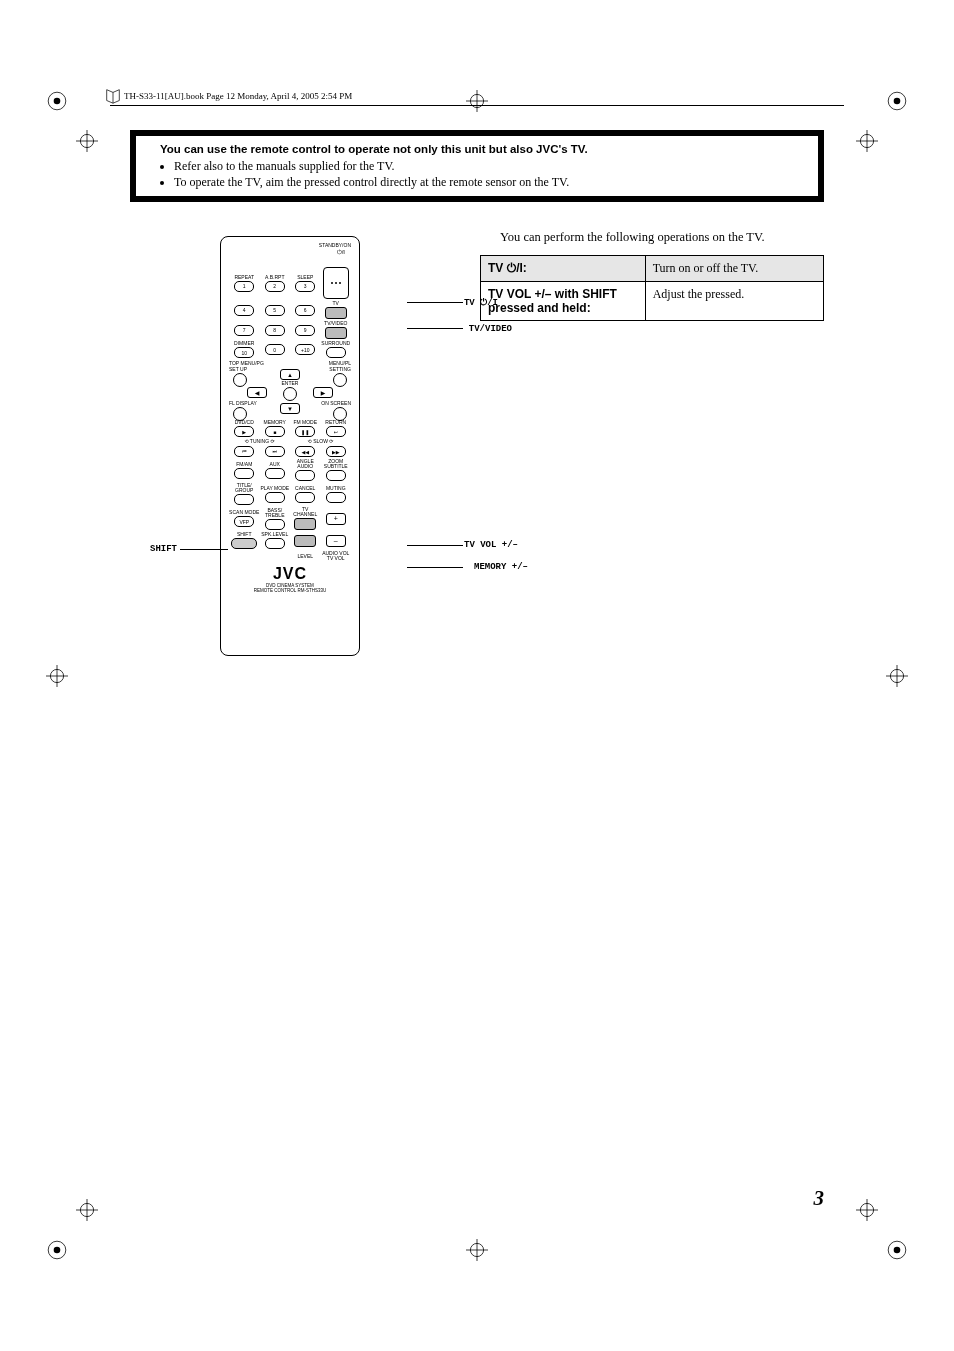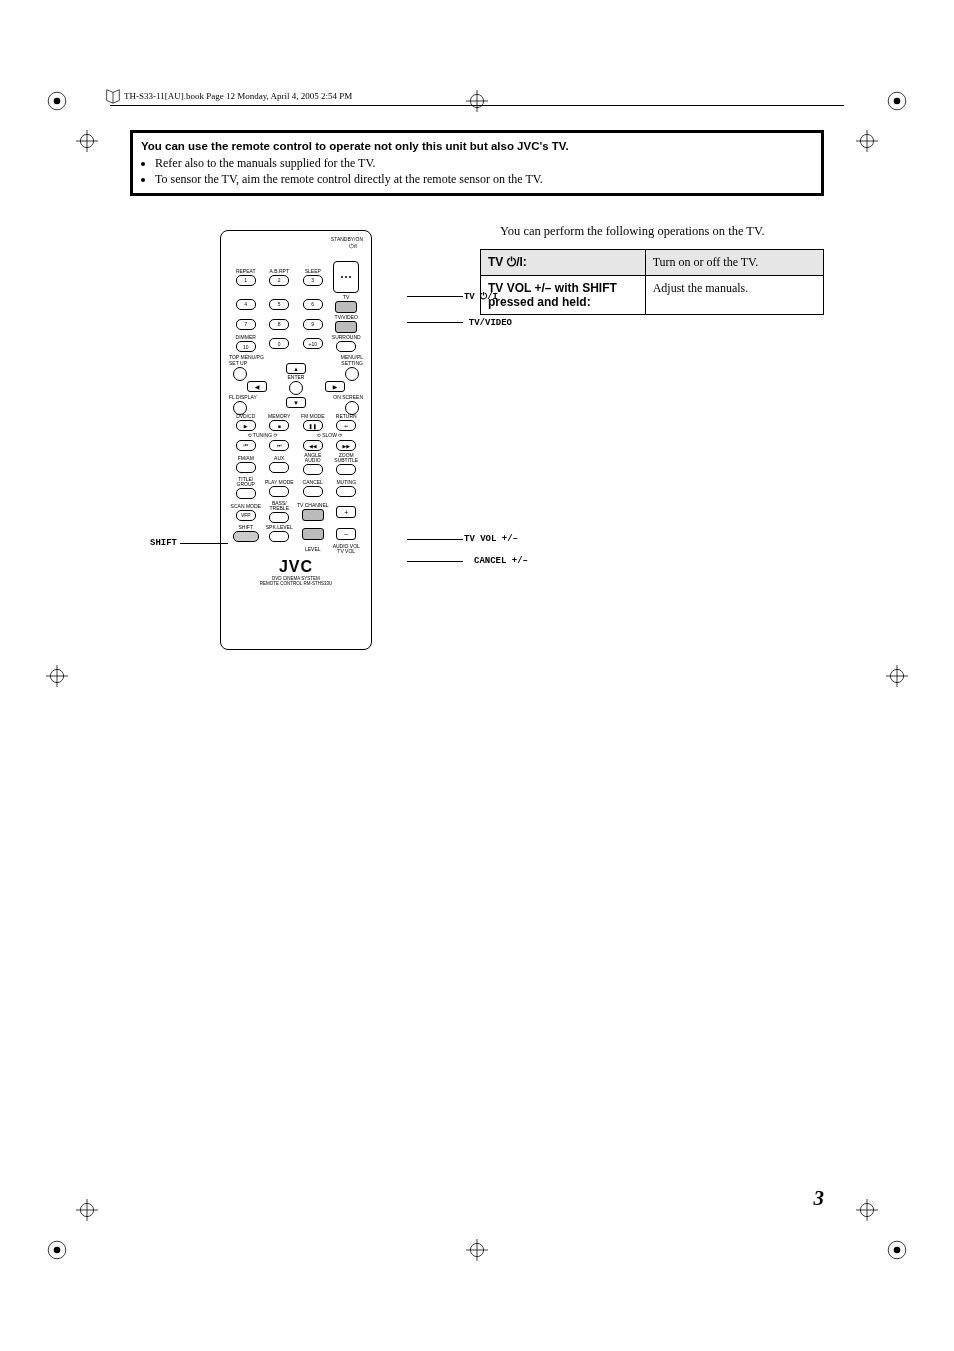--- a/index.html
+++ b/index.html
@@ -56,22 +56,22 @@
   .page-title {
     font-family: Arial, Helvetica, sans-serif;
     font-size: 29px;
     font-weight: bold;
     border-bottom: 1px solid #000;
     padding-bottom: 2px;
     margin-bottom: 10px;
   }
 
   .intro-box {
-    border: 3px solid #000000;
-    padding: 6px 8px 6px 8px;
+    border: 6px solid #000000;
+    padding: 6px 8px 6px 24px;
     font-size: 12px;
     line-height: 1.3;
   }
   .intro-box .bold { font-family: Arial, Helvetica, sans-serif; font-weight: bold; font-size: 11.5px; }
   .intro-box ul { margin: 2px 0 0 0; padding-left: 14px; }
   .intro-box li { font-size: 12px; }
 
   .columns {
     display: flex;
     margin-top: 24px;
@@ -120,21 +120,21 @@
     font-style: italic;
     font-weight: bold;
     font-size: 21px;
   }
 
   
   .remote-wrap { position:absolute; top:0; left:0; width:330px; height:460px;}
   .remote {
     position: absolute;
     top: 10px; left: 90px;
-    width: 152px; height: 420px;
+    width: 140px; height: 420px;
     border: 1px solid #000;
     border-radius: 8px;
     box-sizing: border-box;
     padding: 28px 8px 8px 8px;
     font-family: Arial, Helvetica, sans-serif;
   }
   .remote .lbl { font-size:5px; text-align:center; color:#000; line-height:1; }
   .row { display:flex; justify-content:space-between; align-items:center; margin:2px 0;}
   .btn-o { width:18px; height:9px; border:0.7px solid #000; border-radius:5px; display:flex; align-items:center; justify-content:center; font-size:5px;}
   .btn-rr { width:20px; height:10px; border:0.7px solid #000; border-radius:3px; background:#bbb;}
@@ -223,42 +223,42 @@
   <span class="header-text">TH-S33-11[AU].book  Page 12  Monday, April 4, 2005  2:54 PM</span>
   <div class="header-rule"></div>
 </div>
 
 <div class="page-area">
 
   <div class="intro-box">
     <div class="bold">You can use the remote control to operate not only this unit but also JVC's TV.</div>
     <ul>
       <li>Refer also to the manuals supplied for the TV.</li>
-      <li>To sensor the TV, aim the remote control directly at the remote sensor on the TV.</li>
+      <li>To operate the TV, aim the pressed control directly at the remote sensor on the TV.</li>
     </ul>
   </div>
 
   <div class="columns">
 
     <div class="col-left">
       <div class="remote-wrap">
 
         <div class="callout" style="right:-38px; top:72px;">TV ⏻/I</div>
         <div class="callout-line" style="right:-3px; top:76px; width:56px;"></div>
 
         <div class="callout" style="right:-52px; top:98px;">TV/VIDEO</div>
         <div class="callout-line" style="right:-3px; top:102px; width:56px;"></div>
 
         <div class="callout" style="left:20px; top:318px;">SHIFT</div>
         <div class="callout-line" style="left:50px; top:323px; width:48px;"></div>
 
         <div class="callout" style="right:-58px; top:314px;">TV VOL +/–</div>
         <div class="callout-line" style="right:-3px; top:319px; width:56px;"></div>
 
-        <div class="callout" style="right:-68px; top:336px;">CANCEL +/–</div>
+        <div class="callout" style="right:-68px; top:336px;">MEMORY +/–</div>
         <div class="callout-line" style="right:-3px; top:341px; width:56px;"></div>
 
         <div class="remote">
           <div style="position:absolute; top:6px; right:8px;" class="lbl">STANDBY/ON</div>
           <div style="position:absolute; top:12px; right:14px; font-size:6px;">⏻/I</div>
 
           <div class="row">
             <div class="col4">
                 <div class="lbl">REPEAT</div>
                 <div class="btn-o">1</div>
@@ -483,21 +483,21 @@
       <table class="ops">
         <tbody>
             <tr class="shaded">
           <td class="key">
             <span>TV </span><span>⏻/I</span><span>:</span>
           </td>
           <td>Turn on or off the TV.</td>
         </tr>
         <tr>
           <td class="key">TV VOL +/– with SHIFT pressed and held:</td>
-          <td>Adjust the manuals.</td>
+          <td>Adjust the pressed.</td>
         </tr>
       </tbody>
         </table>
     </div>
   </div>
 
   <div class="page-num">3</div>
 </div>
 
 </body></html>

